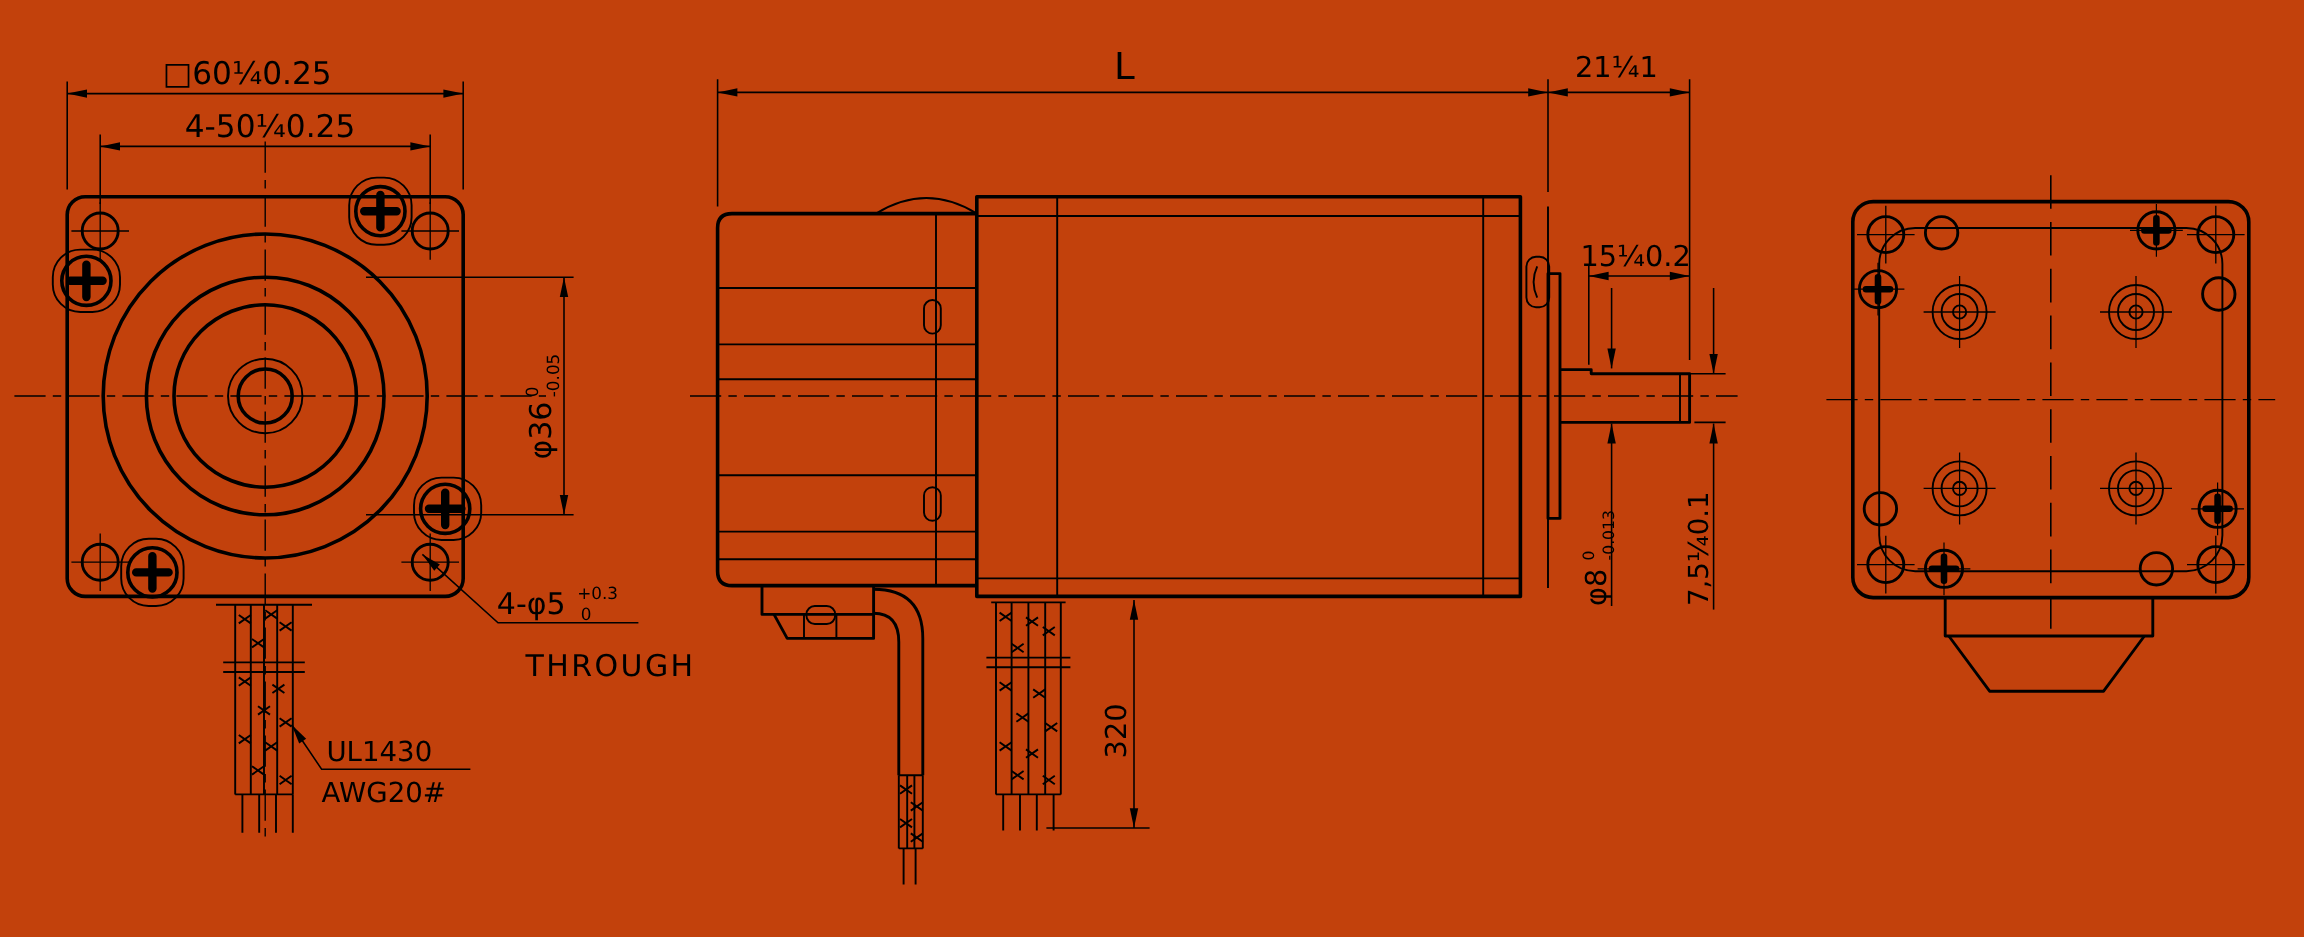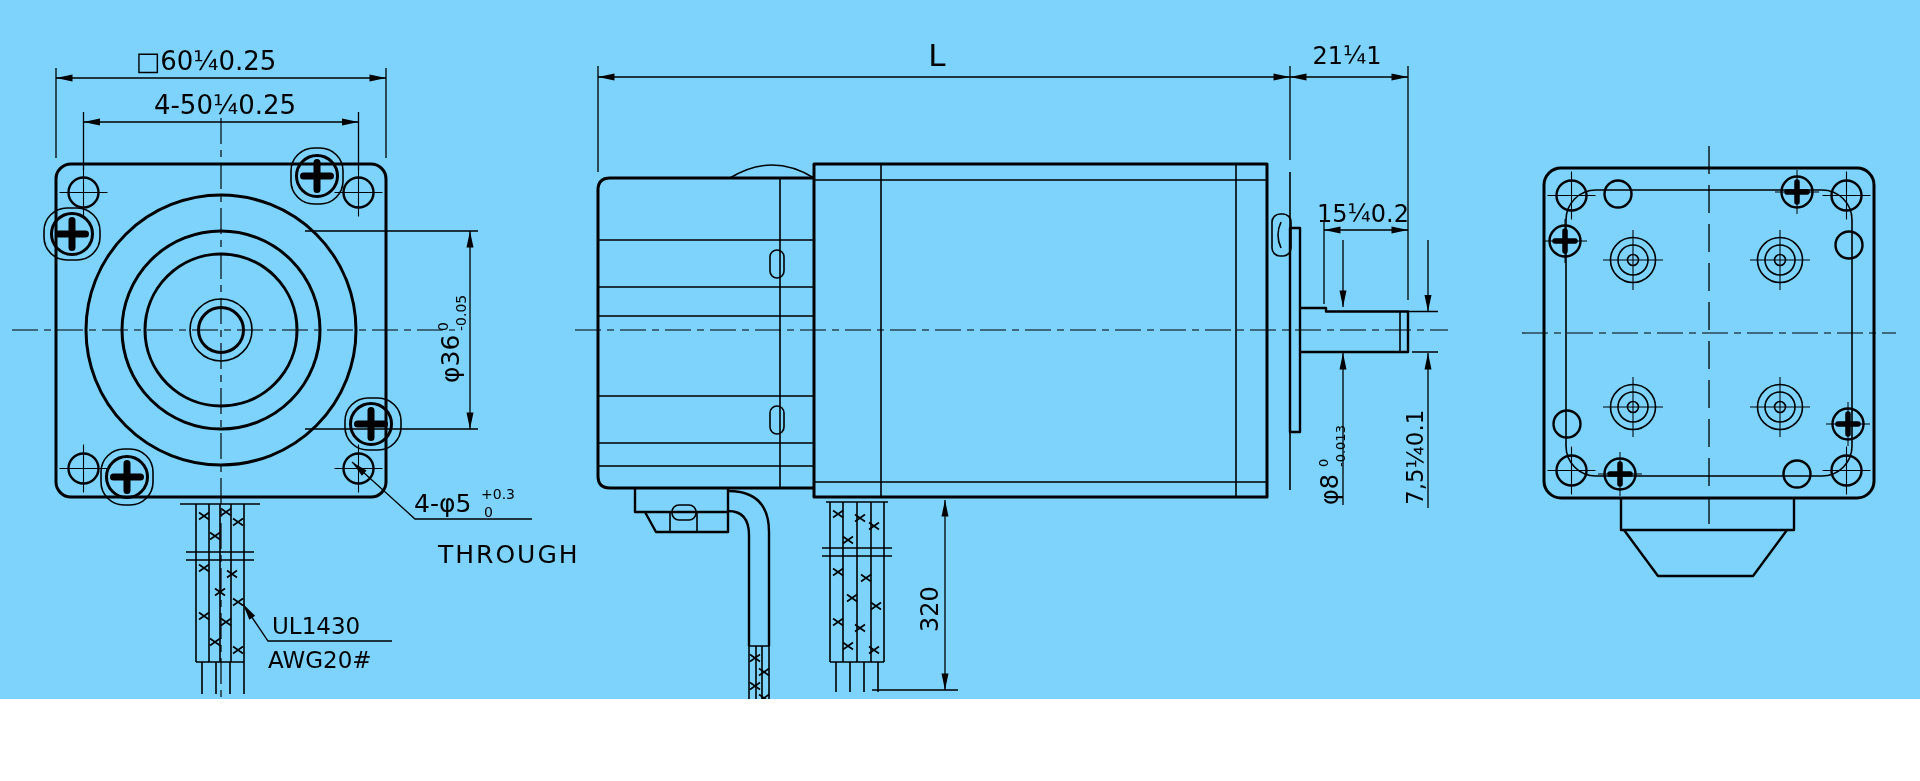--- a/index.html
+++ b/index.html
@@ -1,16 +1,16 @@
 <!DOCTYPE html>
 <html><head>
 <meta charset="utf-8">
 <style>
   html,body{margin:0;padding:0;background:#ffffff;}
-  .stage{width:1920px;height:699px;background:#7dd3fc;position:relative;overflow:hidden;}
+  .stage{width:1920px;height:781px;background:#c2410c;position:relative;overflow:hidden;}
   svg text{fill:#000;font-family:"DejaVu Sans","Liberation Sans",sans-serif;}
   .ln{stroke:#000;fill:none;stroke-width:3;stroke-linejoin:round;}
   .ln2{stroke:#000;fill:none;stroke-width:2.4;stroke-linejoin:round;}
   .tn{stroke:#000;fill:none;stroke-width:1.6;}
   .dim{stroke:#000;fill:none;stroke-width:1.3;}
   .cl{stroke:#000;fill:none;stroke-width:1.15;stroke-dasharray:26 6 7 6;}
   .dsh{stroke:#000;fill:none;stroke-width:1.3;stroke-dasharray:28 11;}
   .t31{font-size:31px;} .t26{font-size:26px;} .t25{font-size:25px;}
   .t24{font-size:24px;} .t23{font-size:23px;} .t14{font-size:14px;} .t13{font-size:13px;}
   .mid{text-anchor:middle;}

